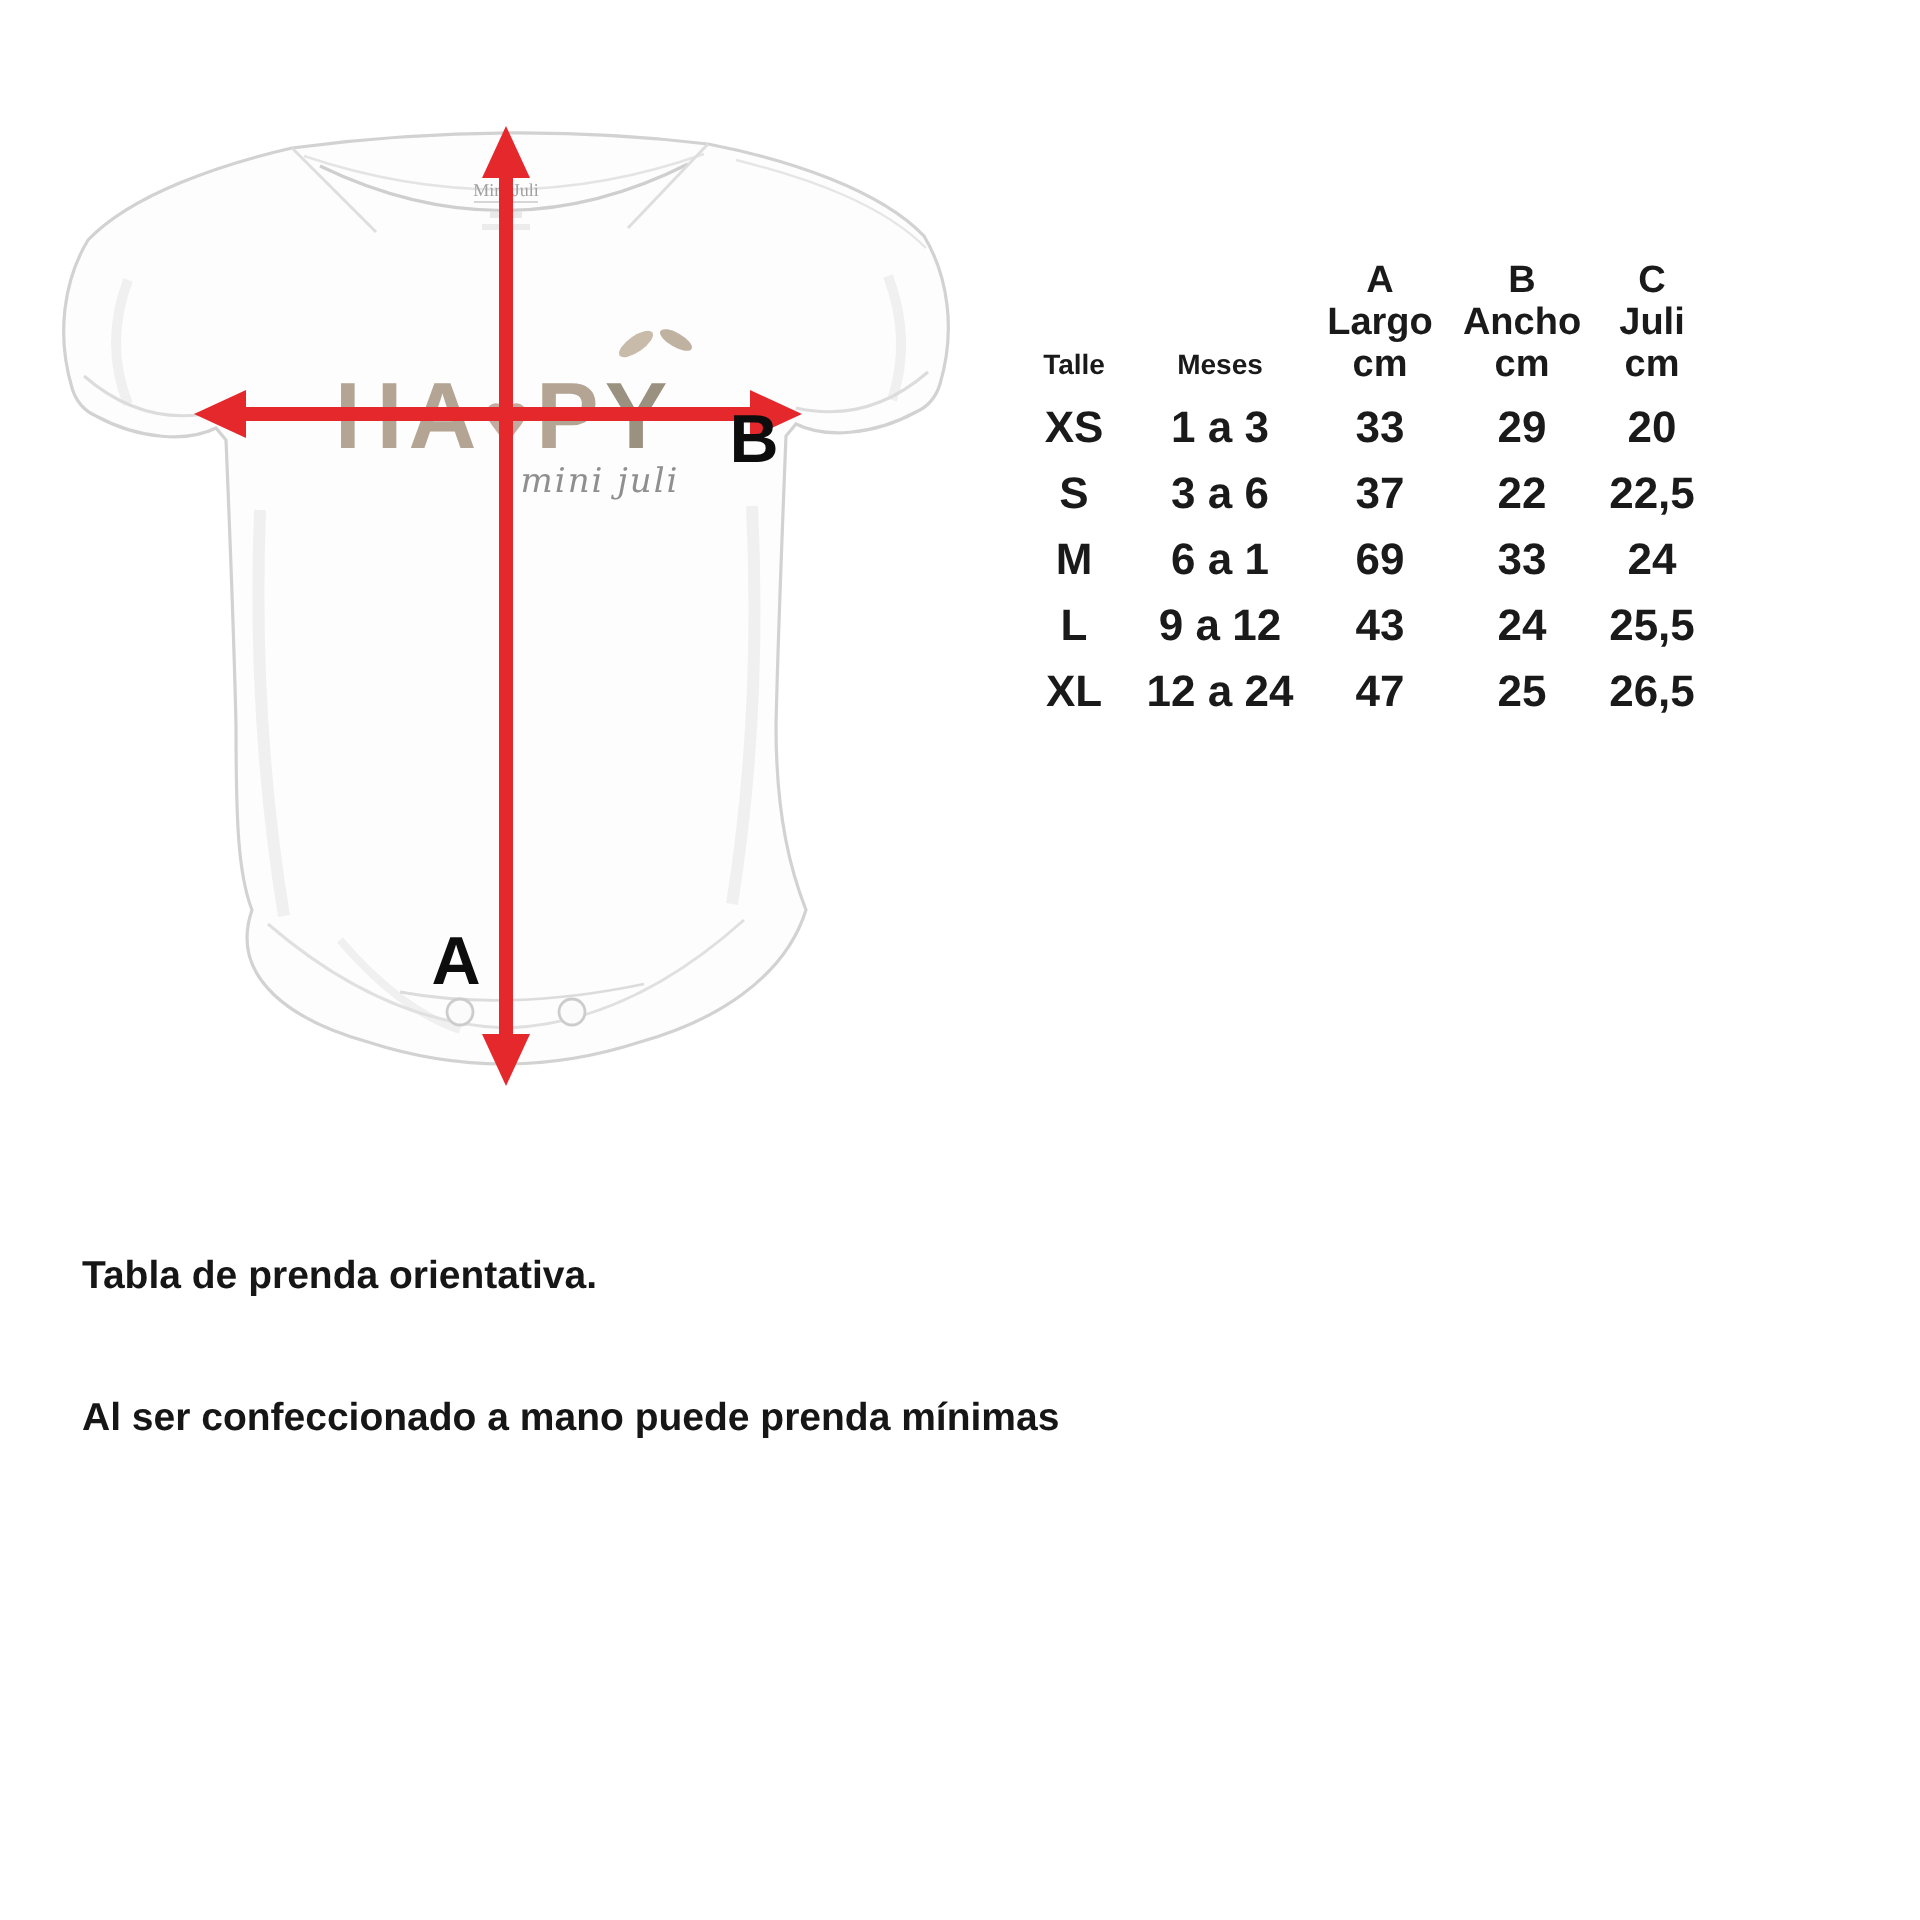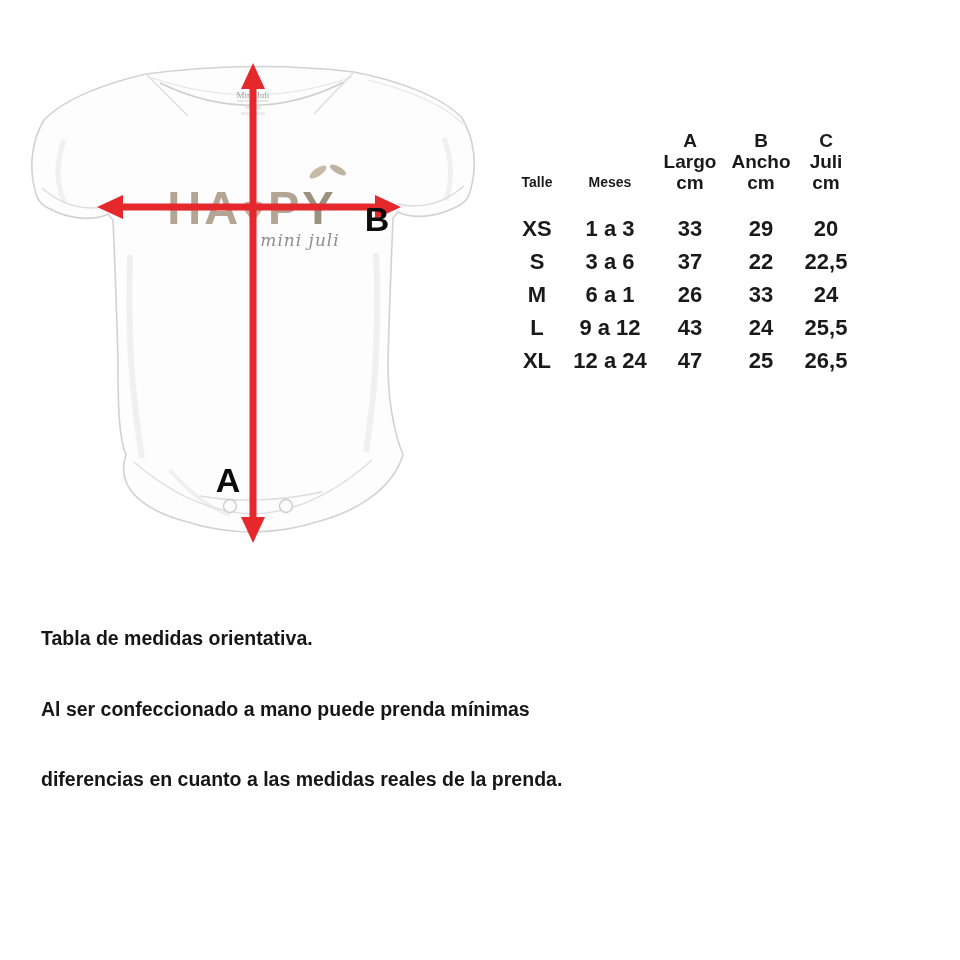--- a/index.html
+++ b/index.html
@@ -7,21 +7,21 @@
   .canvas { position:relative; width:960px; height:960px; background:#ffffff; overflow:hidden; }
 
   svg.figure { position:absolute; left:0; top:0; }
 
   
   .size-table { position:absolute; left:504px; top:130px; width:356px; color:#1a1a1a; font-weight:700; }
   .grid { display:grid; grid-template-columns:66px 80px 80px 62px 68px; }
   .thead { align-items:end; }
   .hcell { text-align:center; font-size:19px; line-height:21px; }
   .hcell.simple { font-size:14px;text-align:center; }
-  .tbody { margin-top:19px; }
+  .tbody { margin-top:4px; }
   .trow { display:grid; grid-template-columns:66px 80px 80px 62px 68px; height:33px; align-items:center; }
   .tcell { text-align:center; font-size:22px; line-height:22px; }
 
   
   .notes { position:absolute; left:41px; top:580px; width:800px; color:#161616;
            font-size:19.5px; line-height:23.5px; font-weight:700; white-space:pre-wrap; }
   .notes .gap { height:21px; }
 </style>
 </head>
 <body>
@@ -142,21 +142,21 @@
       <div class="trow">
         <div class="tcell">S</div>
         <div class="tcell">3 a 6</div>
         <div class="tcell">37</div>
         <div class="tcell">22</div>
         <div class="tcell">22,5</div>
       </div>
       <div class="trow">
         <div class="tcell">M</div>
         <div class="tcell">6 a 1</div>
-        <div class="tcell">26</div>
+        <div class="tcell">69</div>
         <div class="tcell">33</div>
         <div class="tcell">24</div>
       </div>
       <div class="trow">
         <div class="tcell">L</div>
         <div class="tcell">9 a 12</div>
         <div class="tcell">43</div>
         <div class="tcell">24</div>
         <div class="tcell">25,5</div>
       </div>
@@ -164,22 +164,21 @@
         <div class="tcell">XL</div>
         <div class="tcell">12 a 24</div>
         <div class="tcell">47</div>
         <div class="tcell">25</div>
         <div class="tcell">26,5</div>
       </div>
     </div>
   </div>
 
   <div class="notes">
-    <div>Tabla de medidas orientativa.</div>
+    <div>Tabla de prenda orientativa.</div>
     <div>Al ser confeccionado a mano puede prenda mínimas</div>
-    <div>diferencias en cuanto a las medidas reales de la prenda.</div>
     <div class="gap"></div>
     
     
     
   </div>
 
 </div>
 
 </body></html>

